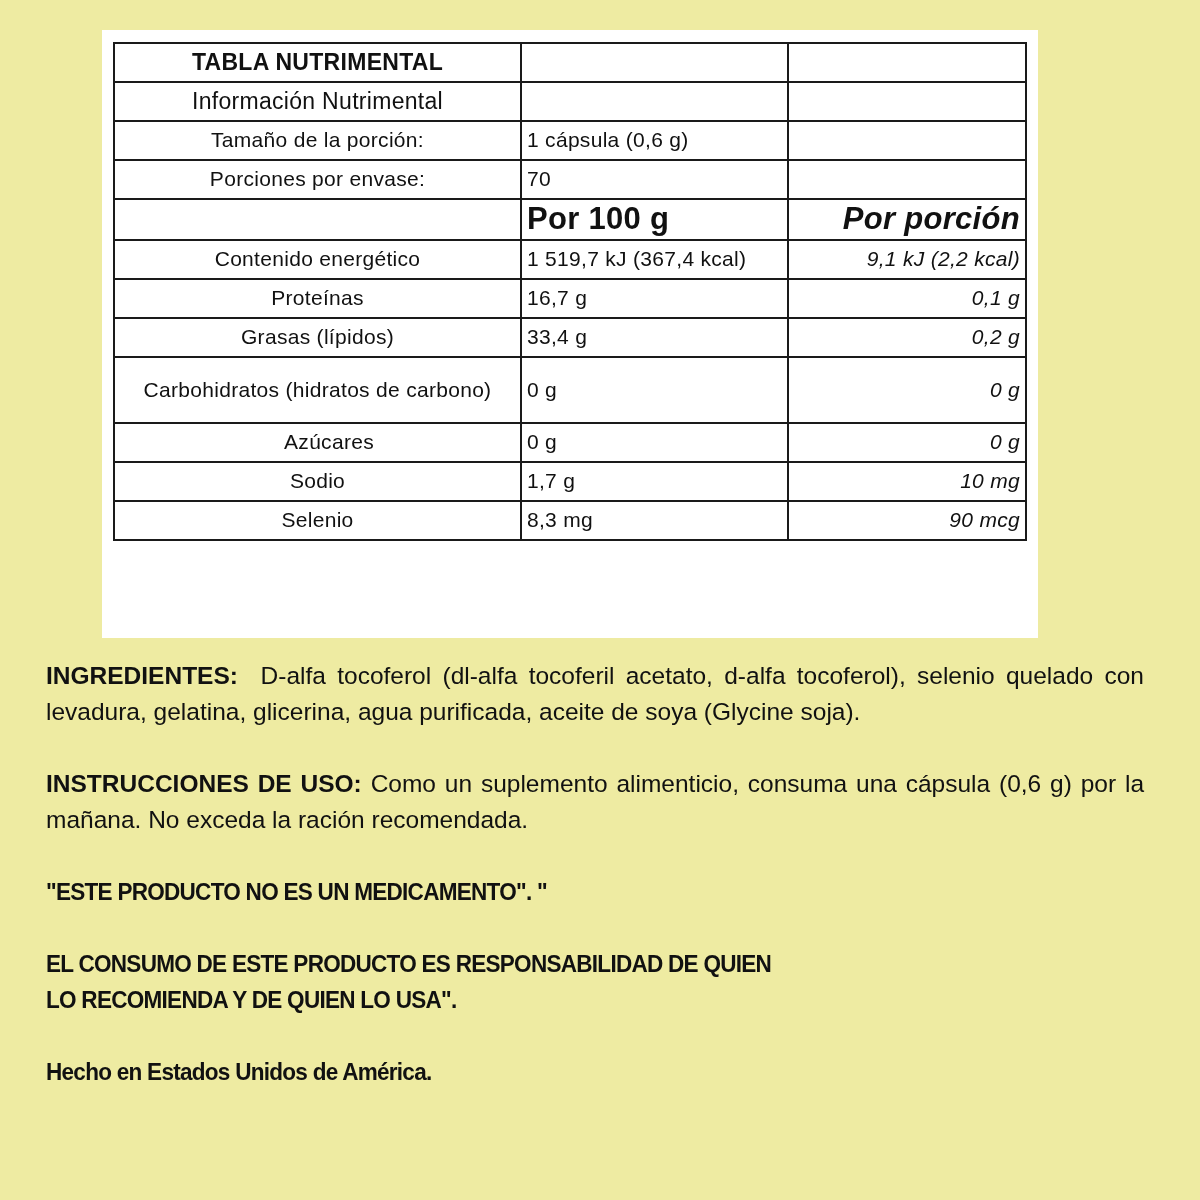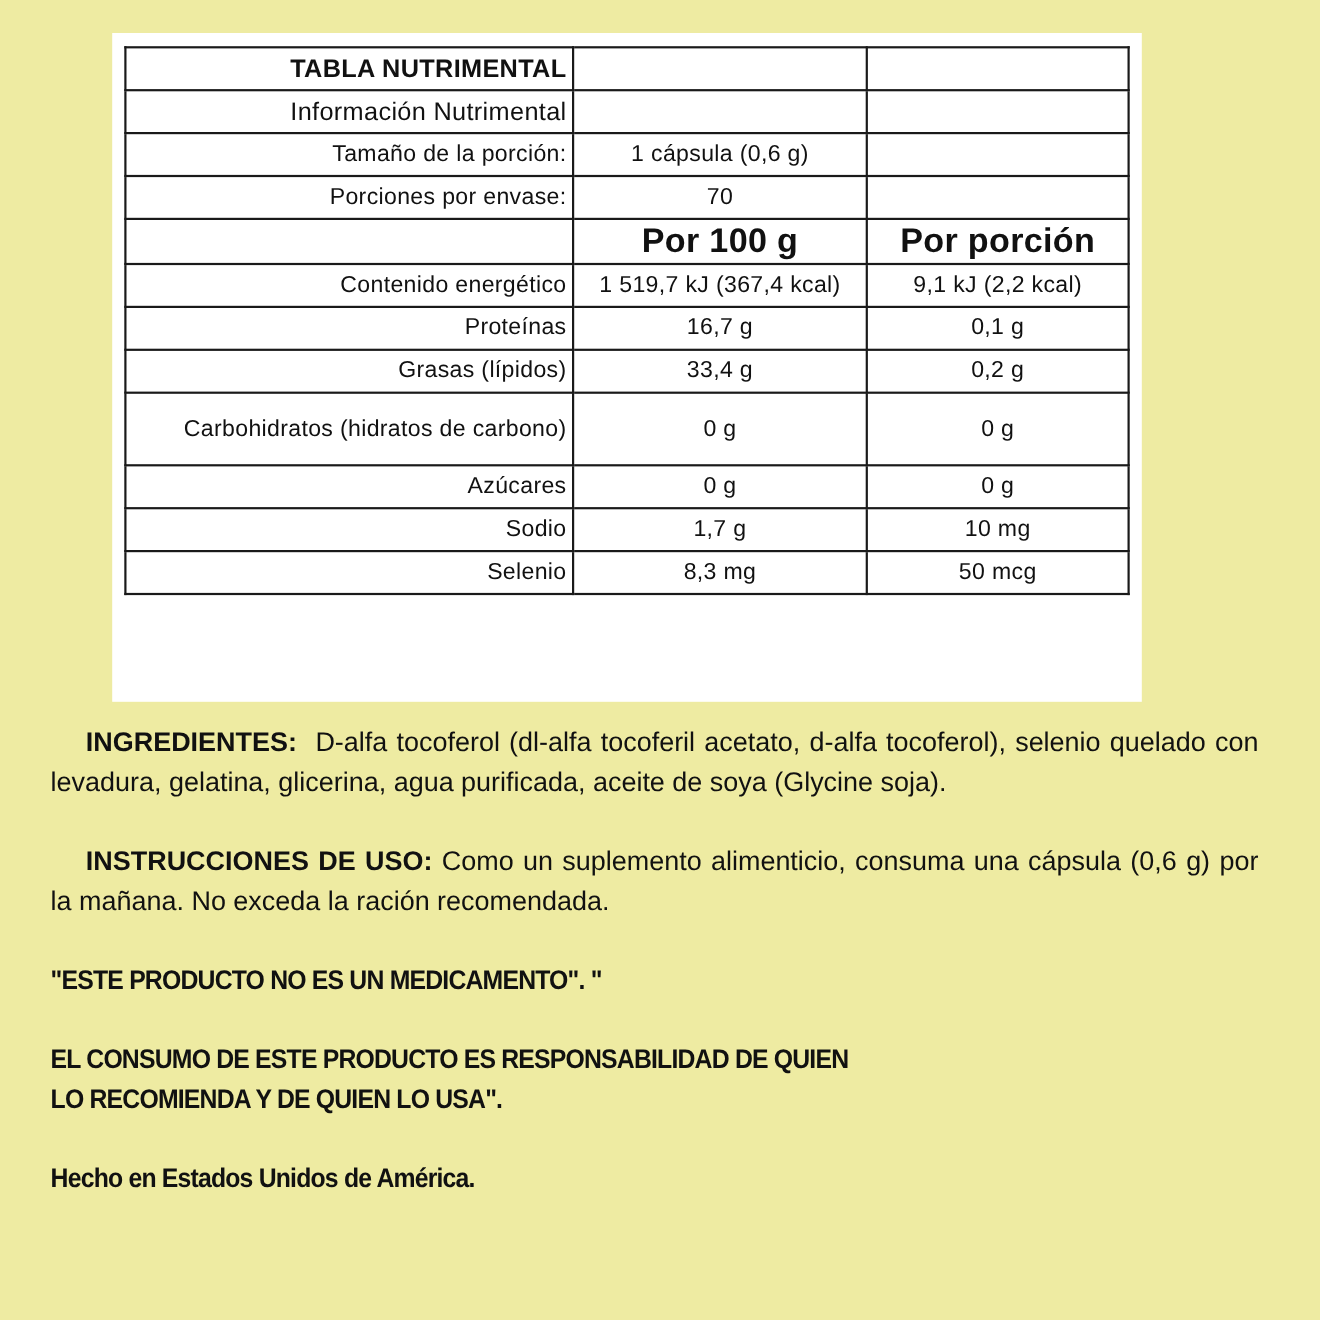--- a/index.html
+++ b/index.html
@@ -25,39 +25,39 @@
       font-size: 21px;
       letter-spacing: 0.3px;
     }
     table.nut td {
       border: 2.5px solid #1a1a1a;
       padding: 0 5px;
       vertical-align: middle;
       line-height: 1.25;
       height: 37px;
     }
-    table.nut td.c1 { width: 372px; text-align: right; }
-    table.nut td.c2 { width: 255px; text-align: center; }
-    table.nut td.c3 { text-align: center; }
+    table.nut td.c1 { width: 372px; text-align: center; }
+    table.nut td.c2 { width: 255px; text-align: left; }
+    table.nut td.c3 { text-align: right; font-style: italic; }
     table.nut tr.title td.c1 { font-weight: bold; font-size: 23px; }
     table.nut tr.subtitle td.c1 { font-size: 23px; }
     table.nut tr.colhead td { font-weight: bold; font-size: 31px; }
     table.nut tr.tall td { height: 64px; }
     table.nut td.indent { padding-left: 28px; }
 
     .notes {
       position: absolute;
       left: 46px; top: 658px;
       width: 1098px;
       font-size: 24.5px;
       line-height: 36px;
     }
     .notes p { margin: 0; text-align: justify; }
     .notes .gap { height: 36px; }
-    .notes b { font-weight: bold; margin-left: 32px; }
+    .notes b { font-weight: bold; }
     .notes .cond {
       font-weight: bold;
       letter-spacing: -0.8px;
       transform: scaleX(0.92);
       transform-origin: left center;
       text-align: left;
     }
   </style>
 </head>
 <body>
@@ -116,21 +116,21 @@
       <td class="c3">0 g</td>
     </tr>
     <tr>
       <td class="c1">Sodio</td>
       <td class="c2">1,7 g</td>
       <td class="c3">10 mg</td>
     </tr>
     <tr>
       <td class="c1">Selenio</td>
       <td class="c2">8,3 mg</td>
-      <td class="c3">50 mcg</td>
+      <td class="c3">90 mcg</td>
     </tr>
   </tbody>
     </table>
 </div>
 
 <div class="notes">
   <p>
     <b>INGREDIENTES:</b>&nbsp;
     <span>D-alfa tocoferol (dl-alfa tocoferil acetato, d-alfa tocoferol), selenio quelado con levadura, gelatina, glicerina, agua purificada, aceite de soya (Glycine soja).</span>
   </p>

